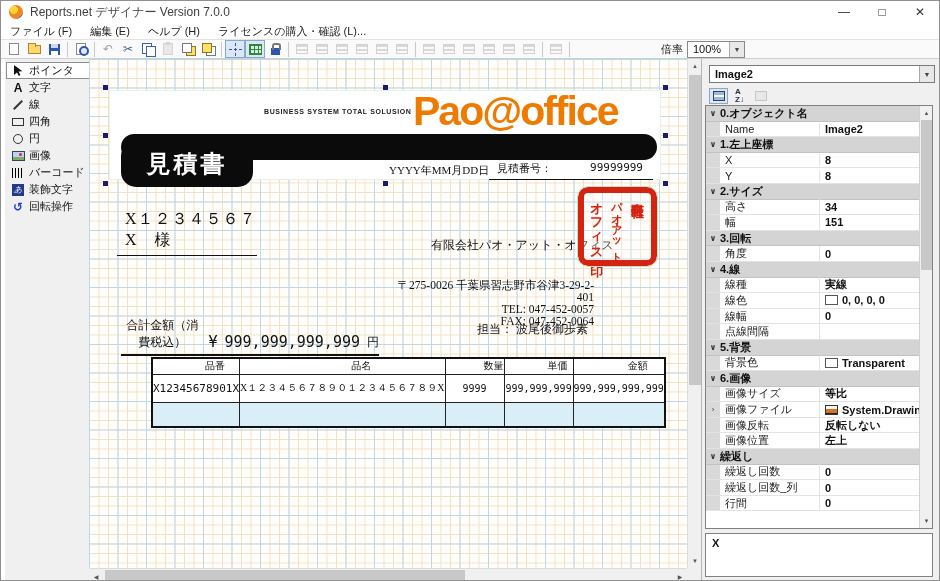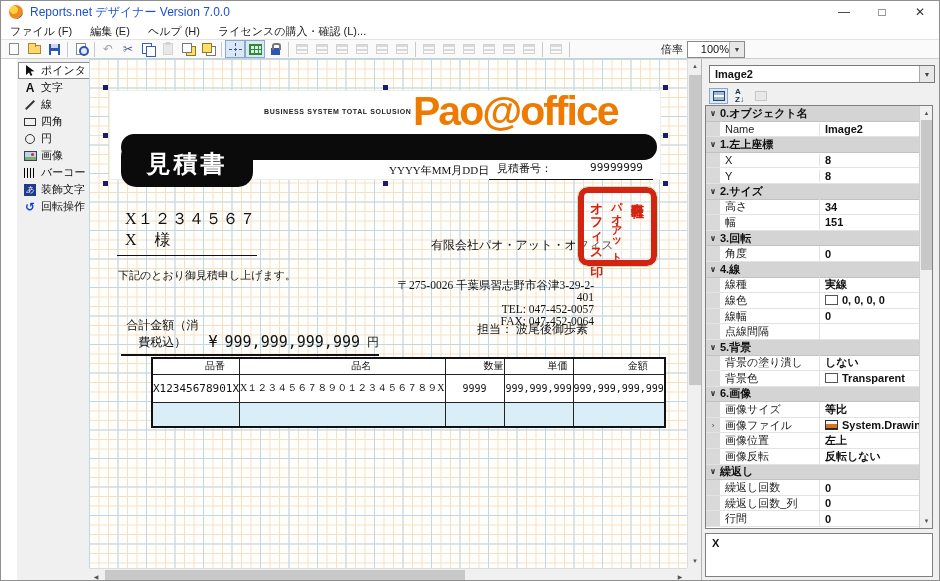--- a/index.html
+++ b/index.html
@@ -6,21 +6,21 @@
   html,body { background:#e8e8e8; }
   #app {
     position:relative; width:940px; height:581px; background:#fff;
     font-family:"Liberation Sans","DejaVu Sans",sans-serif; font-size:12px; color:#111;
     border:1px solid #8f8f8f; overflow:hidden;
   }
   
   .titlebar { position:absolute; left:0; top:0; width:100%; height:22px; background:#fff; display:flex; align-items:center; }
   .appicon { width:16px; height:16px; margin:0 6px 0 7px; position:relative; }
   .appicon .swirl { position:absolute; inset:1px; border-radius:50%; background:radial-gradient(circle at 35% 35%, #ffd23e 0 30%, #f08a1d 31% 70%, #3a6fb5 71% 100%); }
-  .title { font-size:12px; color:#1d4ed8; }
+  .title { font-size:12px; color:#404040; }
   .wctrl { margin-left:auto; display:flex; height:100%; }
   .wbtn { width:38px; height:100%; display:flex; align-items:center; justify-content:center; color:#333; font-size:12px; }
   
   .menubar { position:absolute; left:0; top:22px; width:100%; height:16px; background:#fff; display:flex; align-items:center; font-size:11px; }
   .menuitem { padding:0 9px; color:#222; }
   
   .toolbar { position:absolute; left:0; top:38px; width:100%; height:20px; background:#fafafa; border-top:1px solid #e3e3e3; border-bottom:1px solid #cfcfcf; display:flex; align-items:center; padding-left:3px; }
   .tbi { width:20px; height:18px; display:flex; align-items:center; justify-content:center; border:1px solid transparent; flex:0 0 auto; }
   .tbi.pressed { background:#d9e7f7; border:1px solid #89a8cc; }
   .dim { opacity:.4; filter:grayscale(1); }
@@ -49,26 +49,26 @@
   .ic-snap::after { content:""; position:absolute; top:6px; left:0; width:13px; border-top:1px dashed #335a9e; }
   .ic-grid { width:13px; height:11px; border:1px solid #2d8a2d;
     background: repeating-linear-gradient(90deg,#2d8a2d 0 1px,transparent 1px 4px),
                 repeating-linear-gradient(#2d8a2d 0 1px,transparent 1px 4px); }
   .ic-lock { width:9px; height:7px; background:#2f55b0; position:relative; margin-top:4px; }
   .ic-lock::before { content:""; position:absolute; top:-5px; left:1px; width:5px; height:5px; border:2px solid #777; border-bottom:none; border-radius:3px 3px 0 0; }
   .ph2 { width:12px; height:10px; border:1px solid #999;
     background:linear-gradient(#aaa 0 2px,transparent 2px 4px,#aaa 4px 6px,transparent 6px 10px); }
   .zoomlabel { margin-left:88px; font-size:11px; color:#222; }
   .zoombox { width:58px; height:17px; border:1px solid #8a8a8a; background:#fff; display:flex; align-items:center; margin-left:4px; font-size:11px; }
-  .zoombox .zval { flex:1; padding-left:5px;text-align:right; }
+  .zoombox .zval { flex:1; padding-left:5px; }
   .ddbtn { width:15px; height:100%; background:#e8e8e8; border-left:1px solid #aaa; font-size:7px; display:flex; align-items:center; justify-content:center; color:#444; }
   
   .main { position:absolute; left:0; top:58px; width:940px; height:523px; }
   
-  .toolbox { position:absolute; left:16px; top:0; width:88px; height:100%; background:#f0f0f0; border-right:1px solid #b5b5b5; padding-top:3px; }
+  .toolbox { position:absolute; left:4px; top:0; width:88px; height:100%; background:#f0f0f0; border-right:1px solid #b5b5b5; padding-top:3px; }
   .tool { height:17px; display:flex; align-items:center; padding-left:4px; font-size:11px; gap:4px; border:1px solid transparent; margin:0 1px; }
   .tool.selected { background:#fff; border:1px solid #8f8f8f; }
   .tico { width:14px; height:13px; display:flex; align-items:center; justify-content:center; flex:0 0 14px; }
   .t-line { width:12px; border-top:2px solid #333; transform:rotate(-45deg); }
   .t-rect { width:12px; height:8px; border:1px solid #333; }
   .t-circ { width:10px; height:10px; border:1px solid #333; border-radius:50%; }
   .t-img { width:13px; height:10px; border:1px solid #345; background:linear-gradient(#bcd4f2 0 60%, #7fae6d 60% 100%); position:relative; }
   .t-img::before { content:""; position:absolute; right:2px; top:1px; width:3px; height:3px; background:#d23; border-radius:50%; }
   .t-bar { width:12px; height:10px; background:repeating-linear-gradient(90deg,#000 0 1px,transparent 1px 3px); }
   .t-deco { width:12px; height:12px; background:#223a8c; color:#fff; font-size:8px; display:flex; align-items:center; justify-content:center; }
@@ -329,21 +329,20 @@
           <span class="docmono">99999999</span>
         </div>
 
         <div class="customer docserif">X１２３４５６７X　様</div>
         <div class="company docserif">有限会社パオ・アット・オフィス</div>
         <div class="stamp">
           <span class="sc">有限会社</span>
           <span class="sc mid">パオ・アット</span>
           <span class="sc">オフィス印</span>
         </div>
-        <div class="greeting docserif">下記のとおり御見積申し上げます。</div>
         <div class="contact docserif">
           <div>〒275-0026  千葉県習志野市谷津3-29-2-401</div>
           <div>TEL: 047-452-0057</div>
           <div>FAX: 047-452-0064</div>
         </div>
 
         <div class="totalline">
           <span class="tl-label docserif">合計金額（消費税込）</span>
           <span class="tl-amt docmono">¥</span>
           <span class="tl-amt docmono">999,999,999,999</span>
@@ -524,27 +523,20 @@
                 <span></span>
               </span>
             </div>
 
           <div class="pg-cat">
               <span class="gut">∨</span>
               <span>5.背景</span>
             </div>
           <div class="pg-row">
               <span class="gut"></span>
-              <span class="pg-name">背景の塗り潰し</span>
-              <span class="pg-val">
-                <span>しない</span>
-              </span>
-            </div>
-          <div class="pg-row">
-              <span class="gut"></span>
               <span class="pg-name">背景色</span>
               <span class="pg-val">
                 <span class="swatch"></span>
                 <span>Transparent</span>
               </span>
             </div>
 
           <div class="pg-cat">
               <span class="gut">∨</span>
               <span>6.画像</span>
@@ -559,30 +551,30 @@
           <div class="pg-row">
               <span class="gut">›</span>
               <span class="pg-name">画像ファイル</span>
               <span class="pg-val">
                 <span class="ic-imgfile"></span>
                 <span>System.Drawing.</span>
               </span>
             </div>
           <div class="pg-row">
               <span class="gut"></span>
+              <span class="pg-name">画像反転</span>
+              <span class="pg-val">
+                <span>反転しない</span>
+              </span>
+            </div>
+          <div class="pg-row">
+              <span class="gut"></span>
               <span class="pg-name">画像位置</span>
               <span class="pg-val">
                 <span>左上</span>
-              </span>
-            </div>
-          <div class="pg-row">
-              <span class="gut"></span>
-              <span class="pg-name">画像反転</span>
-              <span class="pg-val">
-                <span>反転しない</span>
               </span>
             </div>
 
           <div class="pg-cat">
               <span class="gut">∨</span>
               <span>繰返し</span>
             </div>
           <div class="pg-row">
               <span class="gut"></span>
               <span class="pg-name">繰返し回数</span>

